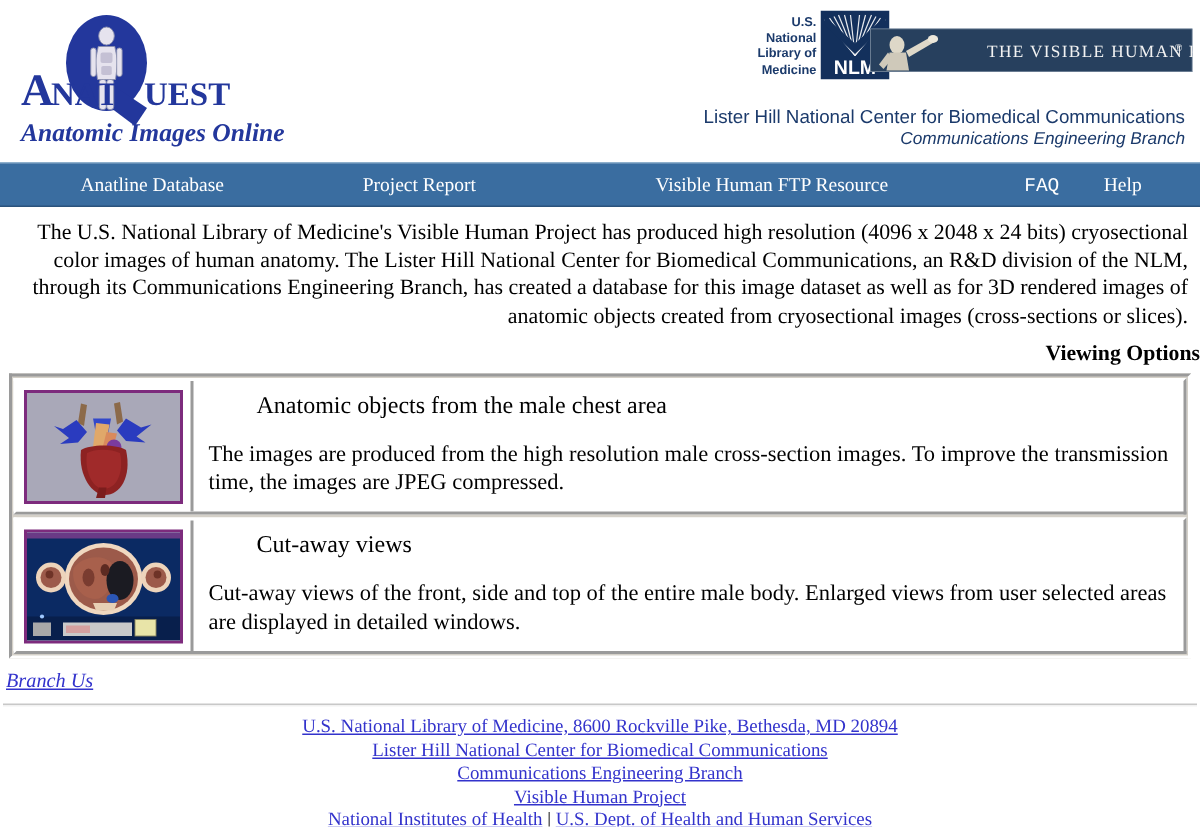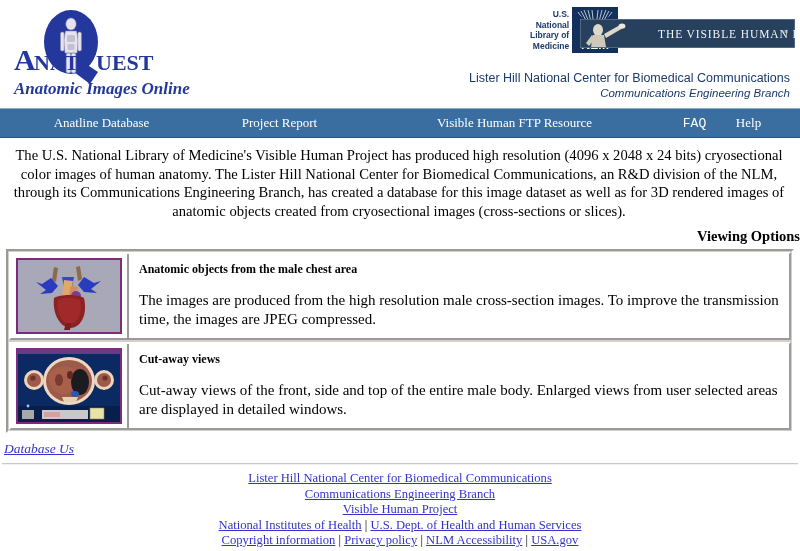--- a/index.html
+++ b/index.html
@@ -25,21 +25,21 @@
     position: absolute;
     left: 8px;
     top: 8px;
     width: 215px;
     height: 95px;
   }
   .logo-svg { display: block; }
 
   .nlm-block {
     position: absolute;
-    left: 530px;
+    left: 505px;
     top: 7px;
     display: flex;
     align-items: center;
   }
   .nlm-words {
     font-family: "Liberation Sans", sans-serif;
     font-size: 8.5px;
     font-weight: bold;
     color: #1b3a6b;
     text-align: right;
@@ -106,21 +106,21 @@
   .nav-w2 { width: 315px; }
   .nav-w3 { width: 155px; }
   .nav-w4 { width: 45px; font-family: Liberation Mono, monospace; }
   .nav-w5 { width: 62px; }
 
   
   .intro {
     font-size: 14.6px;
     line-height: 18.5px;
     padding: 8px 8px 0 6px;
-    text-align: center;
+    text-align: right;
   }
 
   
   .viewing-title {
     text-align: right;
     font-weight: bold;
     font-size: 14.5px;
     margin: 8px 0 4px 0;
   }
 
@@ -150,23 +150,24 @@
     border-right: 2px solid #9a9a9a;
     background: #ffffff;
     padding: 4px 0;
     box-sizing: border-box;
   }
   .card-body {
     flex: 1;
     padding: 8px 10px 10px 10px;
   }
   .card-heading {
-    font-weight: bold;
-    font-size: 12px;
+    font-weight: normal;
+    font-size: 16px;
     margin-bottom: 14px;
+    margin-left: 32px;
   }
   .card-desc {
     font-size: 15px;
     line-height: 18.5px;
   }
 
   .thumb {
     border: 2px solid #7d2b7d;
     display: block;
   }
@@ -365,26 +366,29 @@
     </div>
     <div class="card-body">
       <div class="card-heading">Cut-away views</div>
       <div class="card-desc">Cut-away views of the front, side and top of the entire male body. Enlarged views from user selected areas are displayed in detailed windows.</div>
     </div>
   </div>
 
 </div>
 
 <div class="contact-wrap">
-  <span class="contact-link">Database Us</span>
+  <span class="contact-link">Branch Us</span>
 </div>
 
 <hr class="footer-rule">
 
 <div class="footer">
+  <div>
+    <a>U.S. National Library of Medicine, 8600 Rockville Pike, Bethesda, MD 20894</a>
+  </div>
   <div>
     <a>Lister Hill National Center for Biomedical Communications</a>
   </div>
   <div>
     <a>Communications Engineering Branch</a>
   </div>
   <div>
     <a>Visible Human Project</a>
   </div>
   <div>

